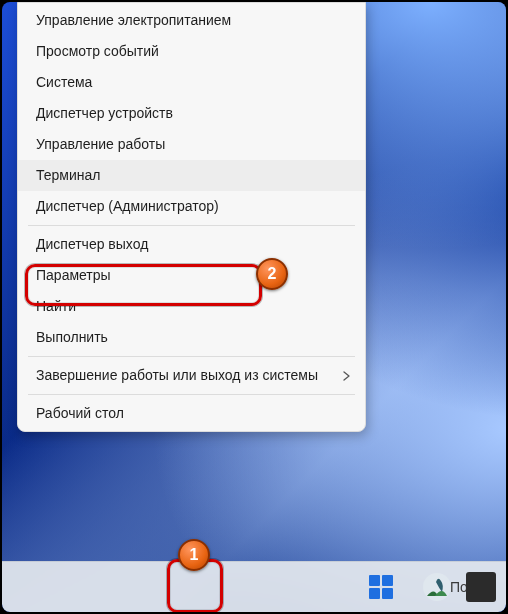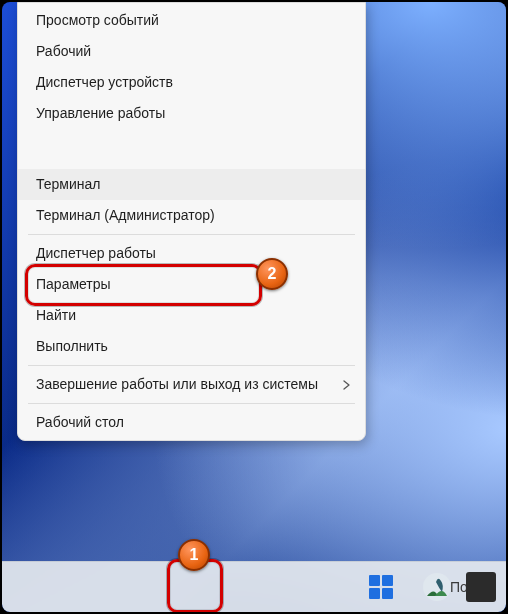--- a/index.html
+++ b/index.html
@@ -120,21 +120,20 @@
     height: 31px;
     line-height: 31px;
     padding-left: 18px;
     padding-right: 12px;
     white-space: nowrap;
     overflow: hidden;
     position: relative;
   }
   .winx-item.hovered {
     background: #ededed;
-    margin-top: 40px;
   }
   .winx-sep {
     height: 1px;
     background: #dcdcdc;
     margin: 3px 10px;
   }
   .winx-item .chev {
     position: absolute;
     right: 12px;
     top: 50%;
@@ -171,30 +170,31 @@
     pointer-events: none;
   }
 </style>
 </head>
 <body>
 
 <div class="frame">
   <div class="wallpaper"></div>
 
   <div class="winx-menu">
+    <div class="winx-item"><span>Управление электропитанием</span></div>
     <div class="winx-item"><span>Просмотр событий</span></div>
-    <div class="winx-item"><span>Рабочий</span></div>
+    <div class="winx-item"><span>Система</span></div>
     <div class="winx-item"><span>Диспетчер устройств</span></div>
     <div class="winx-item"><span>Управление работы</span></div>
     <div class="winx-item hovered"><span>Терминал</span></div>
-    <div class="winx-item"><span>Терминал (Администратор)</span></div>
+    <div class="winx-item"><span>Диспетчер (Администратор)</span></div>
 
     <div class="winx-sep"></div>
 
-    <div class="winx-item"><span>Диспетчер работы</span></div>
+    <div class="winx-item"><span>Диспетчер выход</span></div>
     <div class="winx-item"><span>Параметры</span></div>
     <div class="winx-item"><span>Найти</span></div>
     <div class="winx-item"><span>Выполнить</span></div>
 
     <div class="winx-sep"></div>
 
     <div class="winx-item">
       <span>Завершение работы или выход из системы</span>
       <span class="chev">
         <svg viewBox="0 0 10 10" width="10" height="10">

